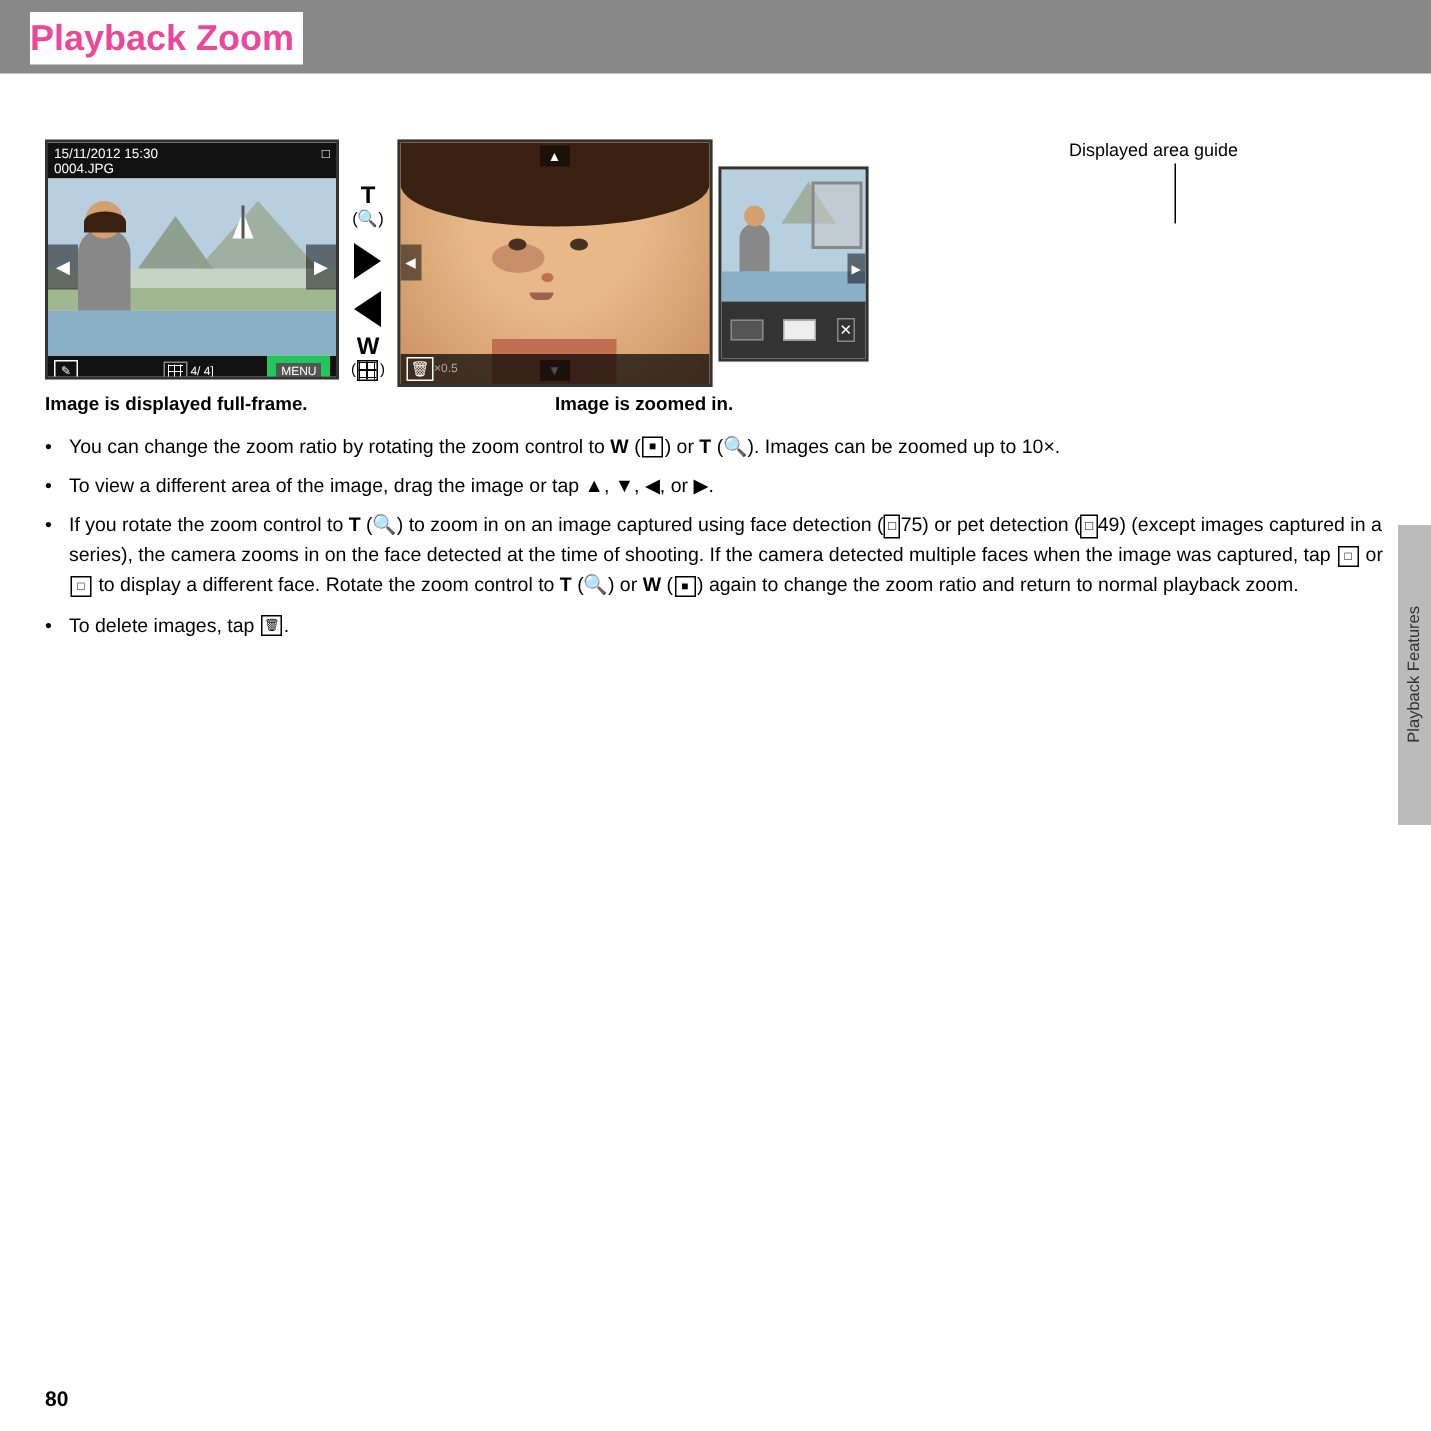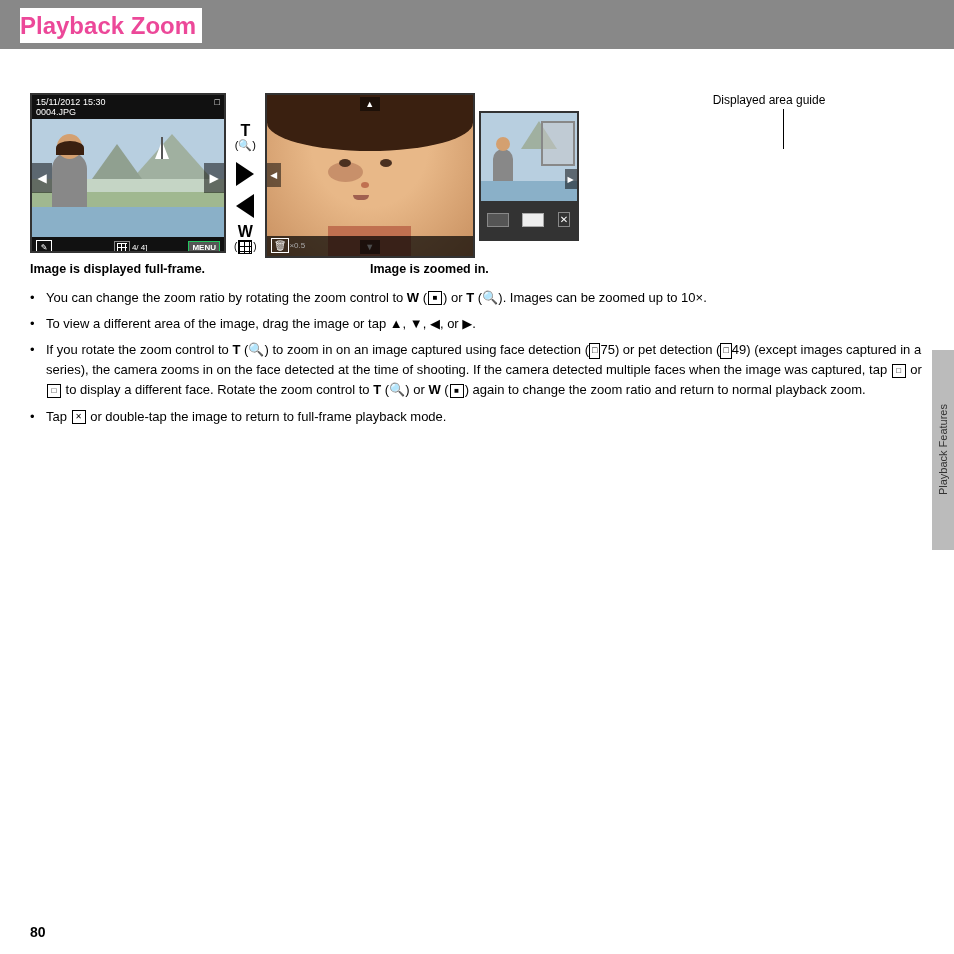--- a/index.html
+++ b/index.html
@@ -81,21 +81,21 @@
     .screen-footer-bar {
       background: #111;
       height: 22px;
       display: flex;
       align-items: center;
       justify-content: space-between;
       padding: 0 4px;
     }
     .screen-icon-pencil { width: 16px; height: 16px; border: 1px solid #fff; display: flex; align-items: center; justify-content: center; color: #fff; font-size: 8px; }
     .screen-counter { color: #fff; font-size: 8px; }
-    .screen-menu-btn { background: #555; color: #fff; font-size: 8px; padding: 1px 3px; border: 1px solid #22c55e; font-weight: bold; }
+    .screen-menu-btn { background: #555; color: #fff; font-size: 8px; padding: 1px 3px; border: 6px solid #22c55e; }
 
     
     .tw-control {
       display: flex;
       flex-direction: column;
       align-items: center;
       margin: 0 8px;
       padding-top: 30px;
     }
 
@@ -440,21 +440,21 @@
     <li>
       You can change the zoom ratio by rotating the zoom control to <strong>W</strong> (<span class="small-icon-inline">■</span>) or <strong>T</strong> (🔍). Images can be zoomed up to 10×.
     </li>
     <li>
       To view a different area of the image, drag the image or tap ▲, ▼, ◀, or ▶.
     </li>
     <li>
       If you rotate the zoom control to <strong>T</strong> (🔍) to zoom in on an image captured using face detection (<span class="ref-icon">□</span>75) or pet detection (<span class="ref-icon">□</span>49) (except images captured in a series), the camera zooms in on the face detected at the time of shooting. If the camera detected multiple faces when the image was captured, tap <span class="small-icon-inline">□</span> or <span class="small-icon-inline">□</span> to display a different face. Rotate the zoom control to <strong>T</strong> (🔍) or <strong>W</strong> (<span class="small-icon-inline">■</span>) again to change the zoom ratio and return to normal playback zoom.
     </li>
     <li>
-      Tap <span class="small-icon-inline">✕</span> or double-tap the image to return to full-frame playback mode.
+      To delete images, tap <span class="small-icon-inline">🗑</span>.
     </li>
   </ul>
 
 </div>
 
 <div class="sidebar-tab">
   <span class="sidebar-tab-text">Playback Features</span>
 </div>
 
 <div class="page-number">80</div>

